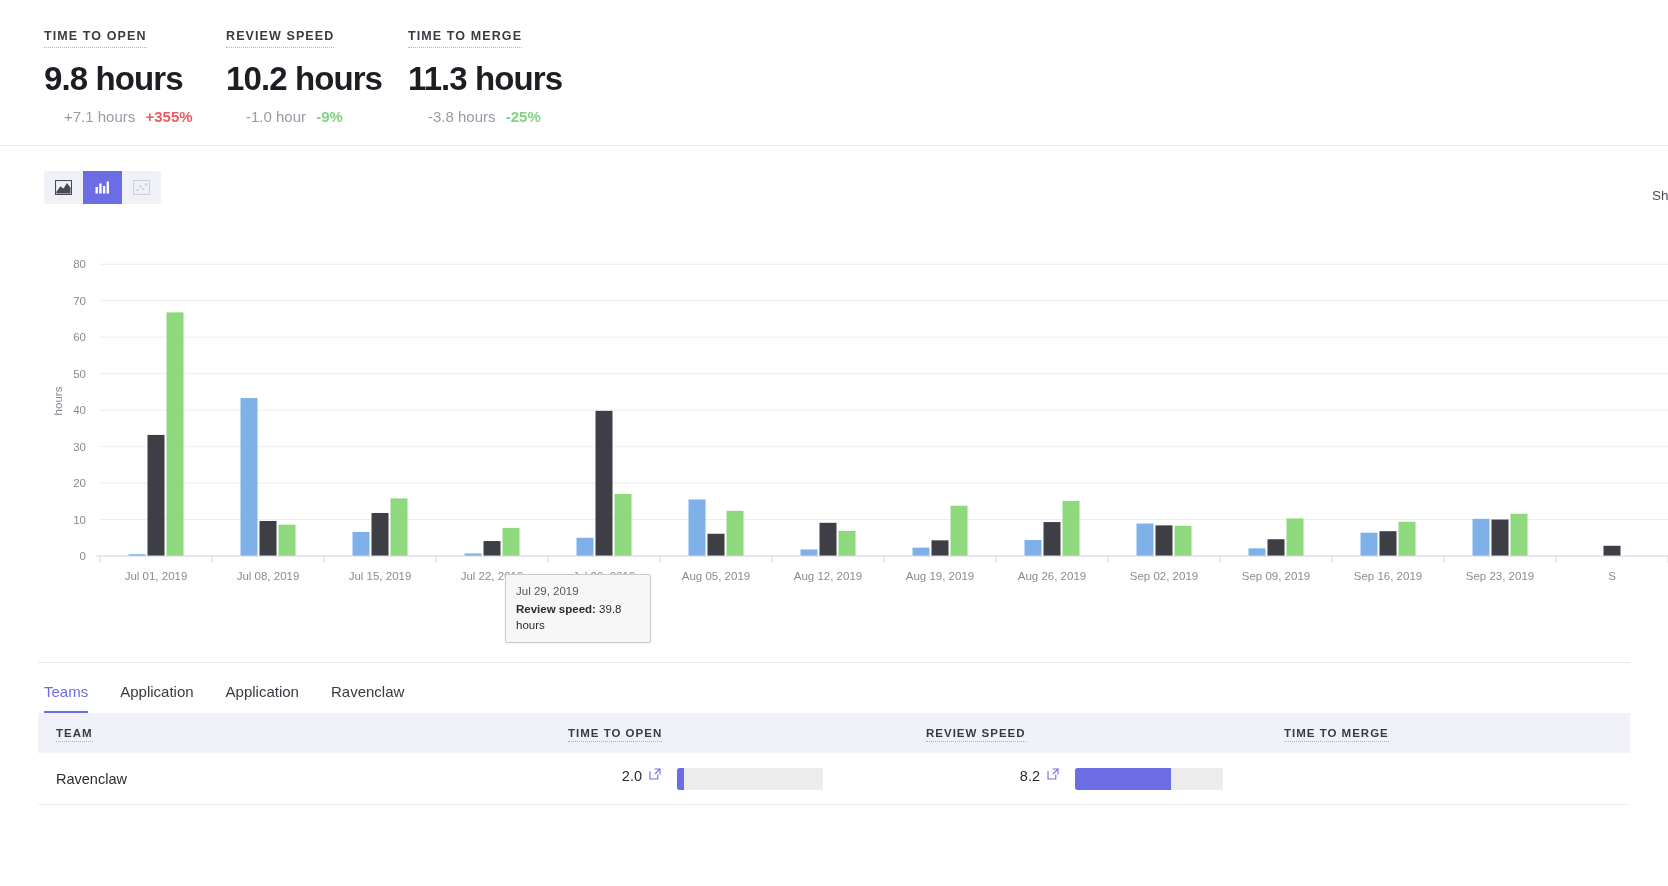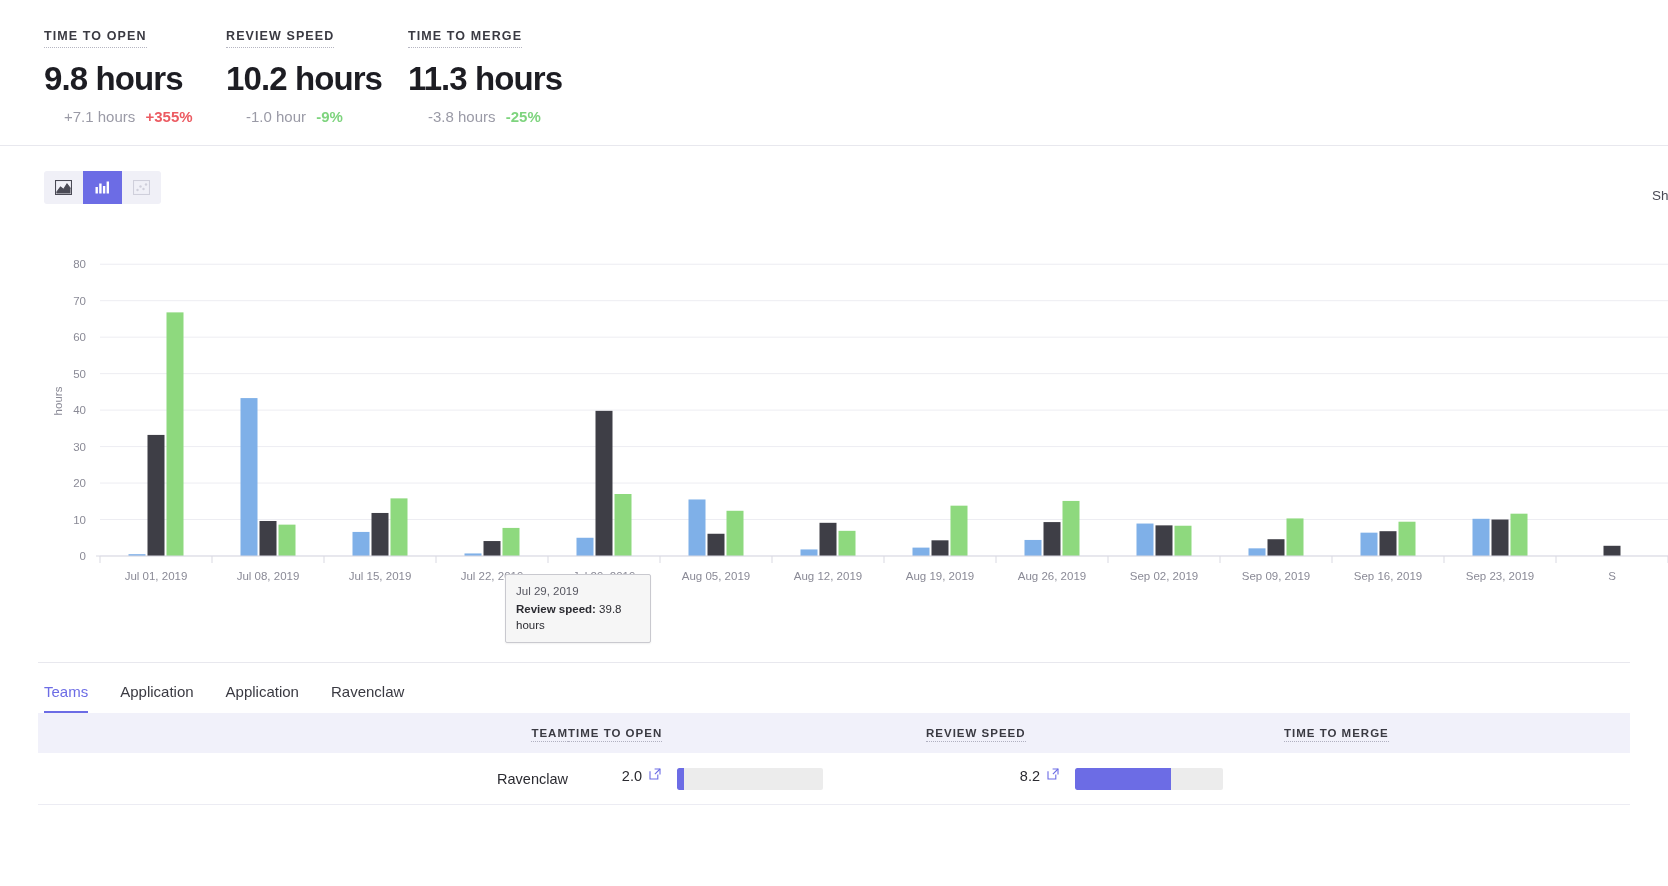--- a/index.html
+++ b/index.html
@@ -139,21 +139,21 @@
     font-size: 11.5px;
     font-weight: bold;
     letter-spacing: 1px;
     color: #3a3a42;
     text-transform: uppercase;
   }
   .th span {
     border-bottom: 1px dotted #b0b0c0;
     padding-bottom: 2px;
   }
-  .col-team  { width: 530px; padding-left: 18px; text-align: right; }
+  .col-team  { width: 530px; padding-left: 18px; }
   .col-open  { width: 358px; }
   .col-rev   { width: 358px; }
   .col-merge { width: 330px; }
 
   .trow {
     display: flex;
     align-items: center;
     height: 52px;
     border-bottom: 1px solid #ececf3;
     gap: 40px;

